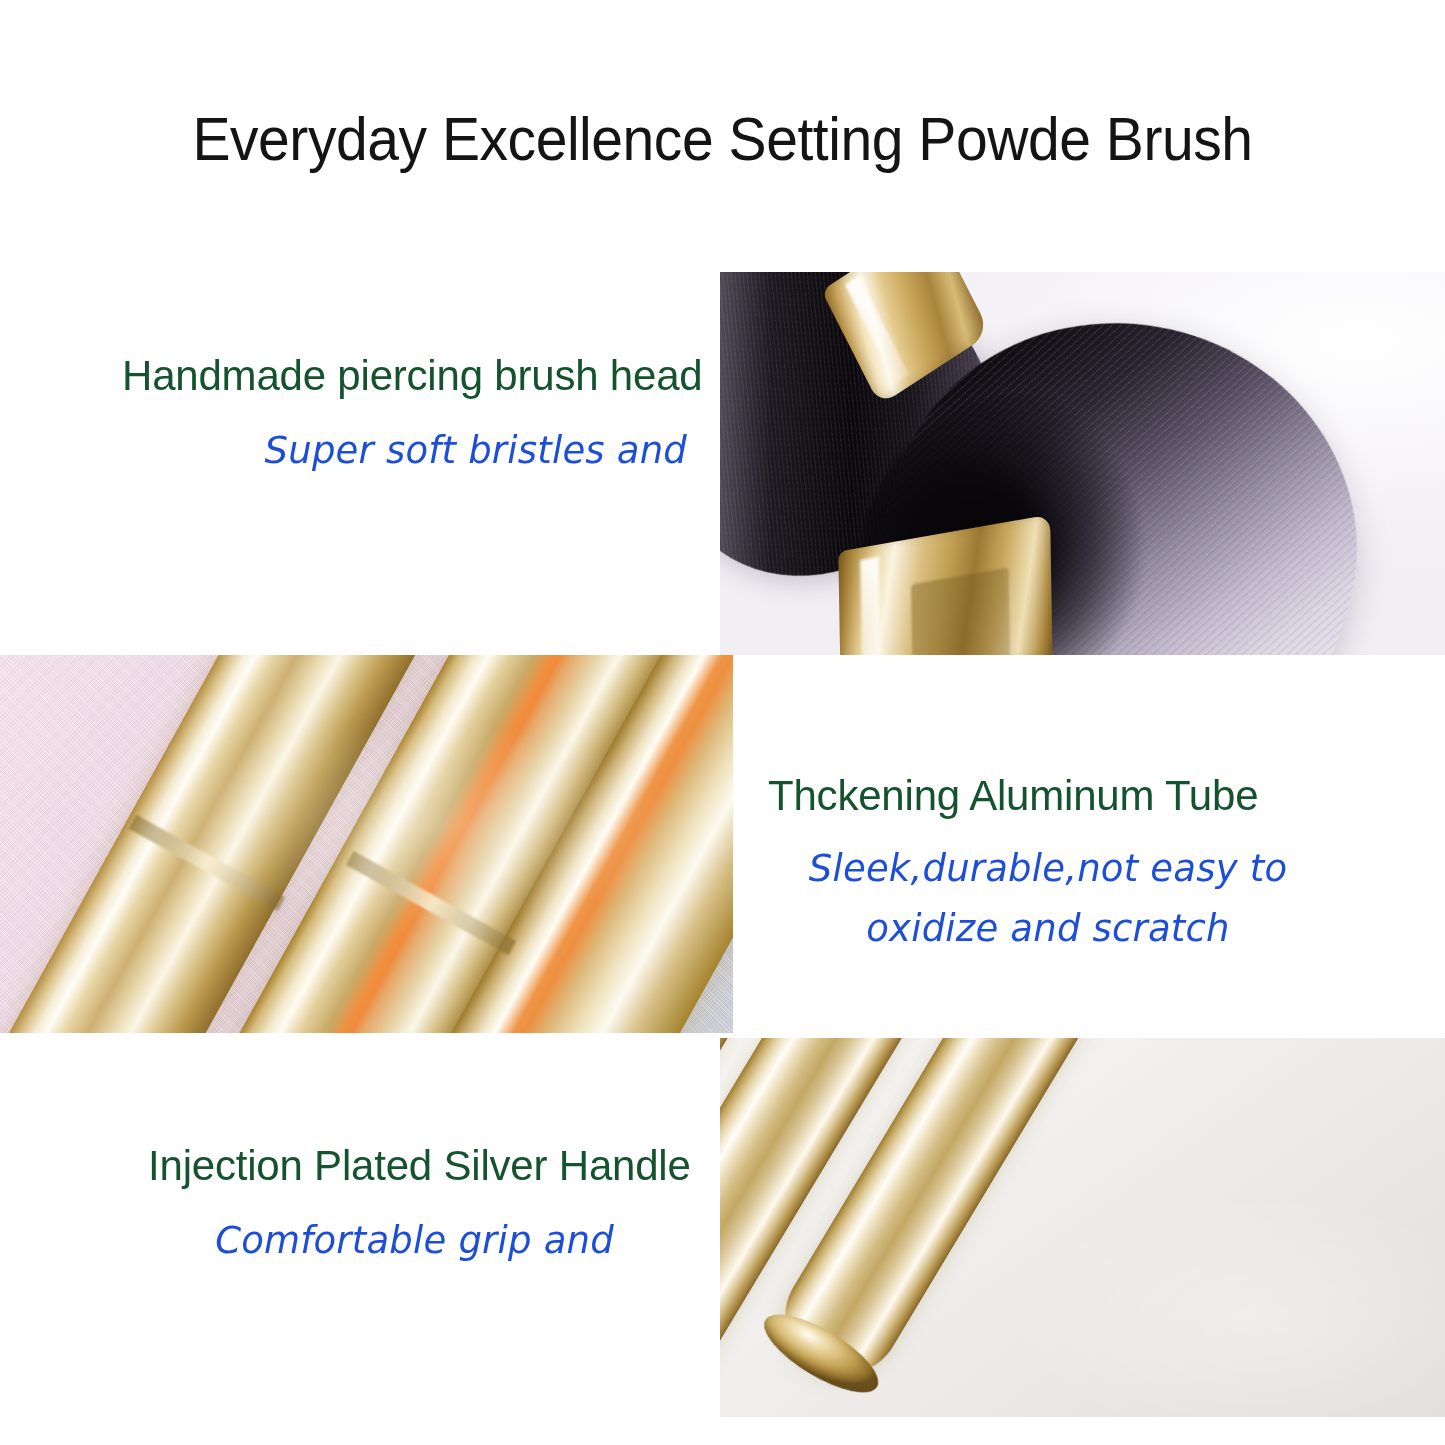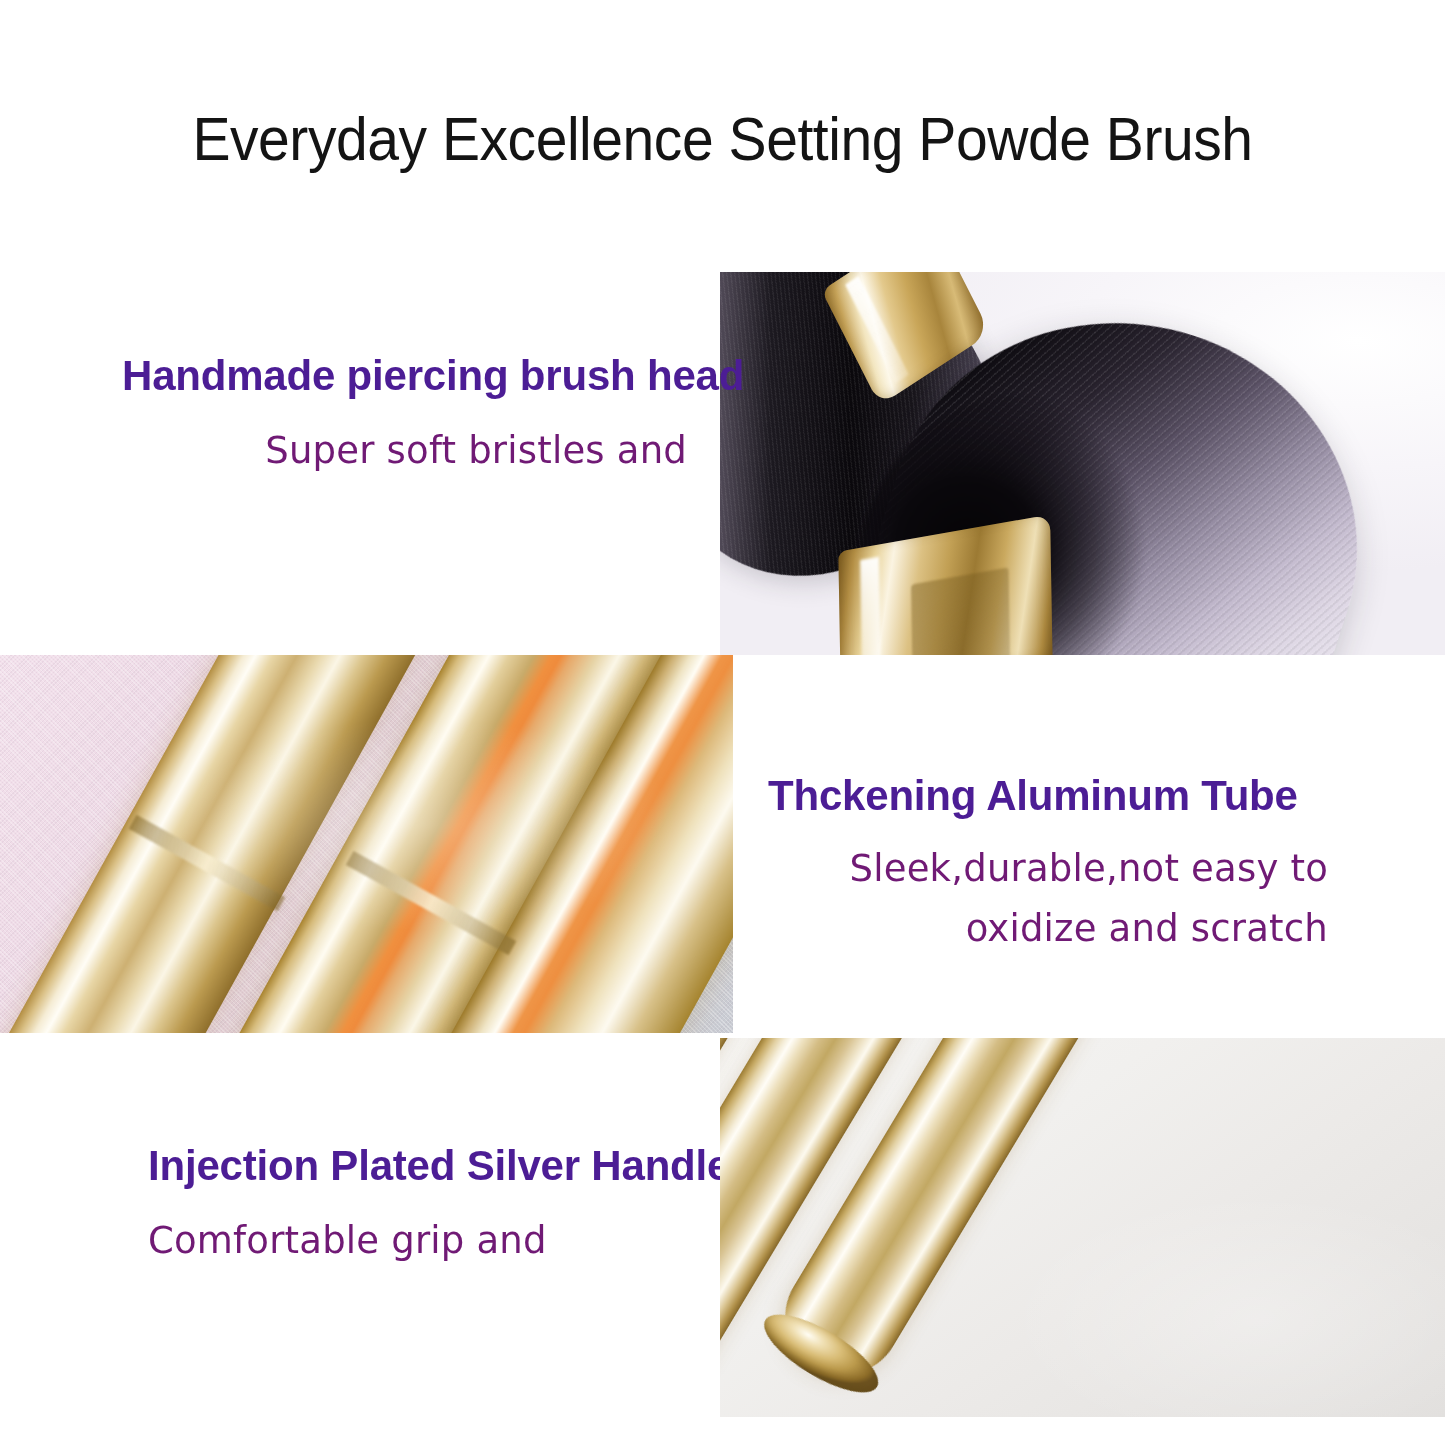--- a/index.html
+++ b/index.html
@@ -39,44 +39,45 @@
     transform-origin: center top;
     white-space: nowrap;
     line-height: 1.0;
   }
 
   
   .feature-block { position: absolute; }
   .feature-heading {
     font-family: "Liberation Sans", sans-serif;
     font-size: 42px;
-    font-weight: 700;
-    color: #4c1d95;
+    font-weight: 400;
+    color: #14532d;
     line-height: 1.0;
     white-space: nowrap;
     letter-spacing: -0.2px;
   }
   .feature-sub {
     font-family: "DejaVu Sans", sans-serif;
+    font-style: italic;
     font-size: 37px;
     font-weight: 400;
-    color: #701a75;
+    color: #1d4ed8;
     line-height: 1.62;
     letter-spacing: 0.2px;
   }
   .feature-sub span { display: block; white-space: nowrap; }
 
   #block-1 { left: 122px; top: 355px; width: 565px; }
   #block-1 .feature-sub { text-align: right; margin-top: 24px; }
 
   #block-2 { left: 768px; top: 775px; width: 560px; }
-  #block-2 .feature-sub { text-align: right; margin-top: 22px; }
+  #block-2 .feature-sub { text-align: center; margin-top: 22px; }
 
   #block-3 { left: 148px; top: 1145px; width: 533px; }
-  #block-3 .feature-sub { text-align: left; margin-top: 24px; }
+  #block-3 .feature-sub { text-align: center; margin-top: 24px; }
 
   
   .photo {
     position: absolute;
     overflow: hidden;
   }
 
   
   #photo-brush-heads {
     left: 720px;  top: 272px;

